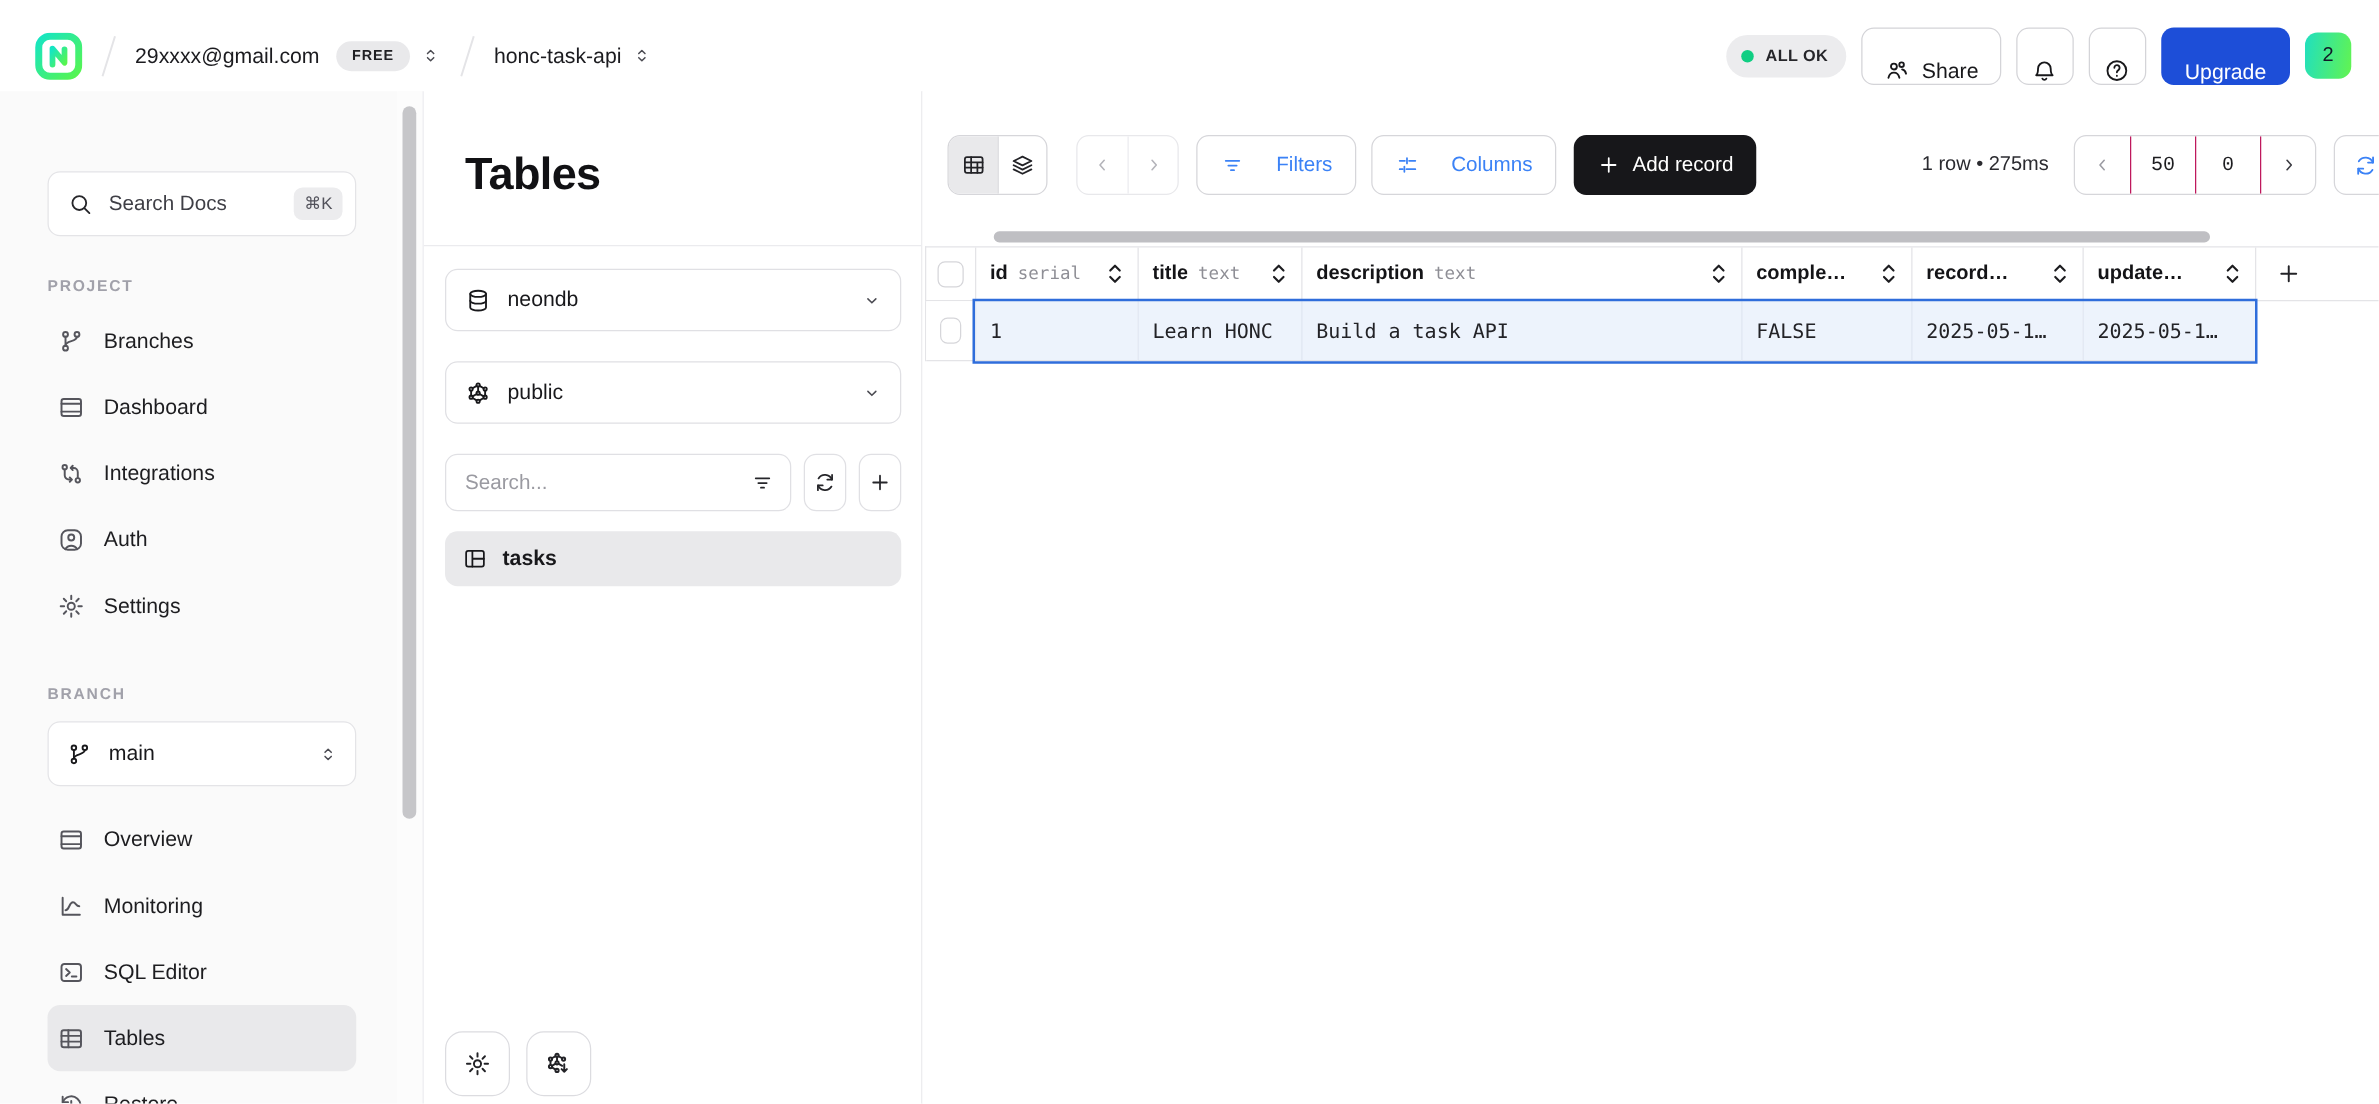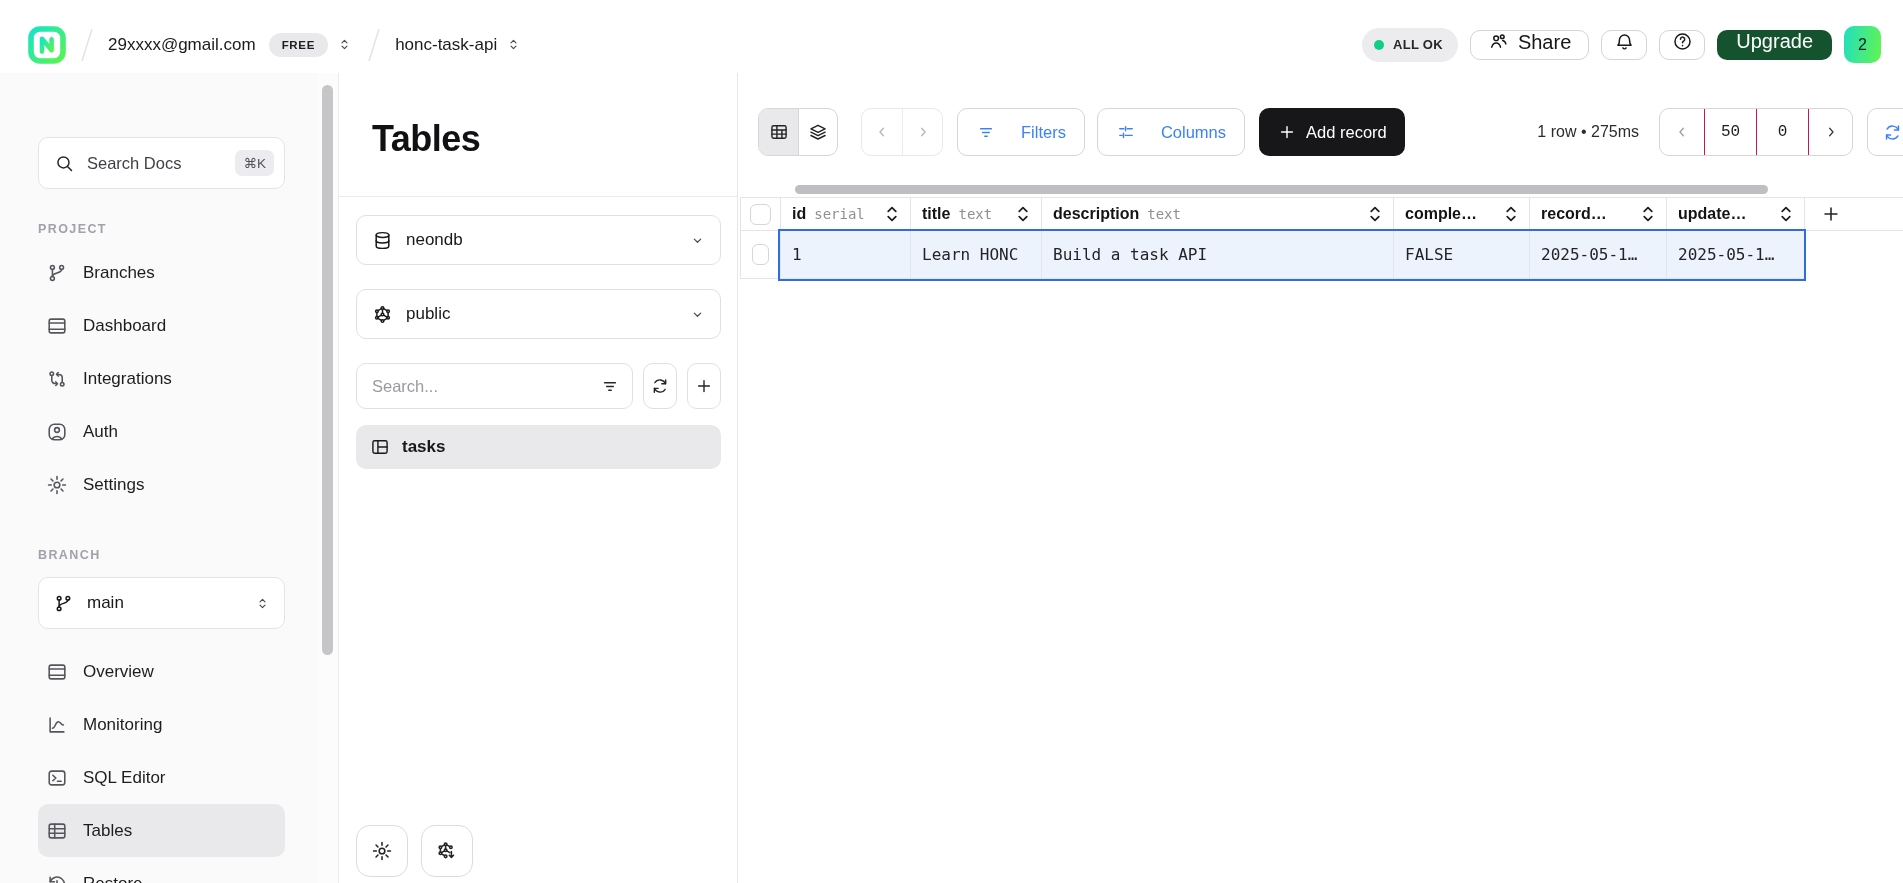--- a/index.html
+++ b/index.html
@@ -18,26 +18,26 @@
   .logo { width:38px; height:38px; }
   .slash { margin:0 14px; }
   .crumb { font-size:17px; font-weight:500; color:#1b1b1f; white-space:nowrap; }
   .pill-free { background:#e9e9eb; color:#202024; font-size:11.5px; font-weight:700;
                letter-spacing:.7px; padding:6px 13px; border-radius:999px; margin-left:13px; }
   .updown { color:#4b4b52; margin-left:8px; }
   .hdr-right { margin-left:auto; display:flex; align-items:center; gap:12px; }
   .allok { background:#ececee; border-radius:999px; height:34px; display:flex; align-items:center;
            gap:9px; padding:0 15px 0 12px; font-size:13px; font-weight:600; letter-spacing:.3px; color:#26262a; }
   .dot { width:10px; height:10px; border-radius:50%; background:#10ce83; }
-  .btn { height:30px; border:1px solid #d4d4d8; border-radius:10px; background:#fff;
-         display:flex; align-items:flex-start; justify-content:center; font-size:20px; font-weight:500;
+  .btn { height:46px; border:1px solid #d4d4d8; border-radius:10px; background:#fff;
+         display:flex; align-items:flex-end; justify-content:center; font-size:17px; font-weight:500;
          color:#18181b; cursor:pointer; }
   .btn-icononly { width:46px; }
   .btn-share { padding:0 17px; gap:9px; }
-  .btn-upgrade { background:#14532d; color:#fff; border:none; padding:0 19px; }
+  .btn-upgrade { background:#1d4ed8; color:#fff; border:none; padding:0 19px; }
   .avatar { width:37px; height:37px; border-radius:10px;
             background:linear-gradient(100deg,#20dfc0 0%,#63f44f 100%);
             display:flex; align-items:center; justify-content:center;
             font-size:16px; font-weight:500; color:#111827; cursor:pointer; }
 
   
   .sidebar { position:absolute; top:73px; left:0; width:318px; bottom:0; background:#fafafa;
              padding:64px 0 0 38px; overflow:hidden; }
   .search-docs { width:247px; height:52px; background:#fff; border:1px solid #e4e4e7; border-radius:10px;
                  display:flex; align-items:center; gap:12px; padding:0 10px 0 15px;
@@ -114,21 +114,21 @@
   .pg-arrow { width:44px; color:#9c9ca3; }
   .pg-arrow.next { color:#3c3c42; }
   .pg-num { width:52px; font-size:16px; color:#1d1d20; }
   .pg-cell + .pg-cell { border-left:1px solid #be185d;font-family:Liberation Mono, monospace; }
   .btn-refresh { width:50px; margin-left:14px; margin-right:-14px; flex-shrink:0; }
 
   .hscroll { position:absolute; top:112px; left:57px; width:973px; height:9px;
              border-radius:5px; background:#bfbfc3; cursor:grab; }
 
   .grid { position:absolute; left:2px; top:124px; right:0; }
-  .gr-head { display:flex; height:34px; border-top:1px solid #e4e4e7; border-bottom:1px solid #e4e4e7;
+  .gr-head { display:flex; height:44px; border-top:1px solid #e4e4e7; border-bottom:1px solid #e4e4e7;
              border-left:1px solid #e4e4e7; background:#fff; }
   .th { display:flex; align-items:center; padding:0 11px; cursor:pointer; }
   .th + .th { border-left:1px solid #e4e4e7; }
   .th-name { font-size:16px; font-weight:700; color:#141417; white-space:nowrap; overflow:hidden; }
   .th-type { font-family:"DejaVu Sans Mono","Liberation Mono",monospace; font-size:14px;
              color:#8e8e95; margin-left:8px; }
   .th-sort { margin-left:auto; color:#1d1d20; padding-left:8px; }
   .c-sel { width:39px; justify-content:center; padding:0; }
   .c-id { width:130px; } .c-title { width:131px; } .c-desc { width:352px; }
   .c-comp { width:136px; } .c-created { width:137px; } .c-upd { width:138px; }

